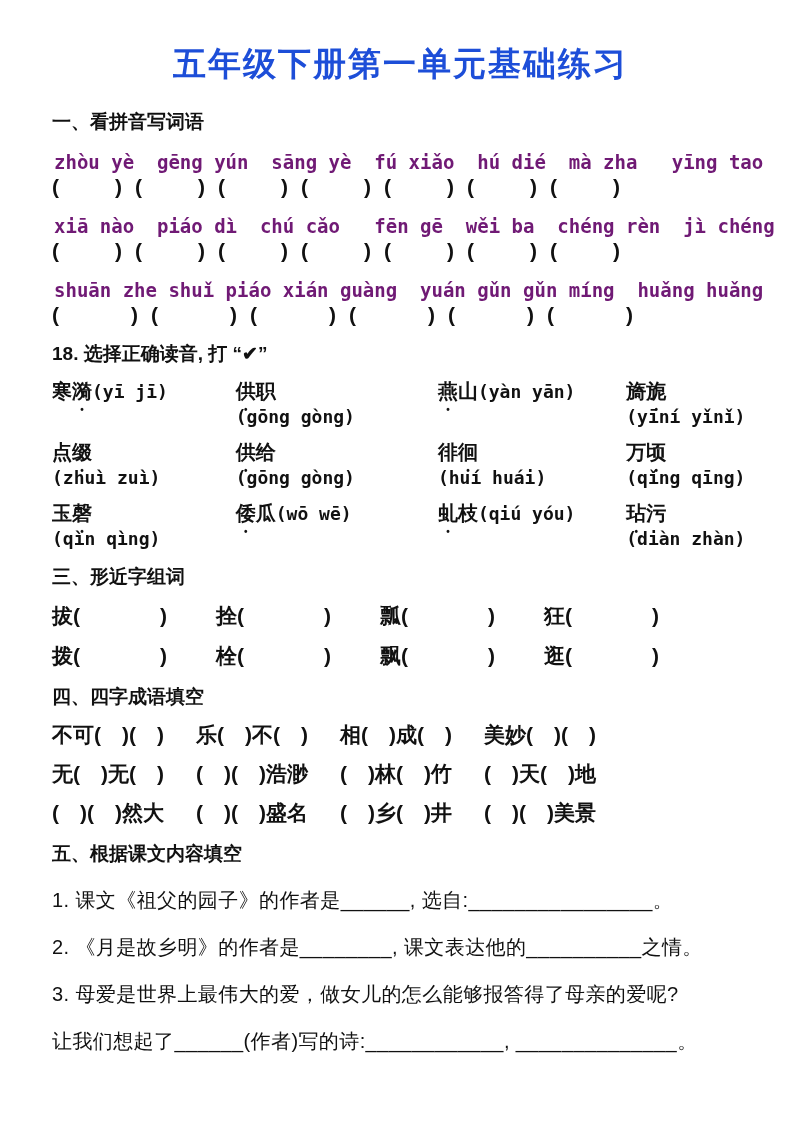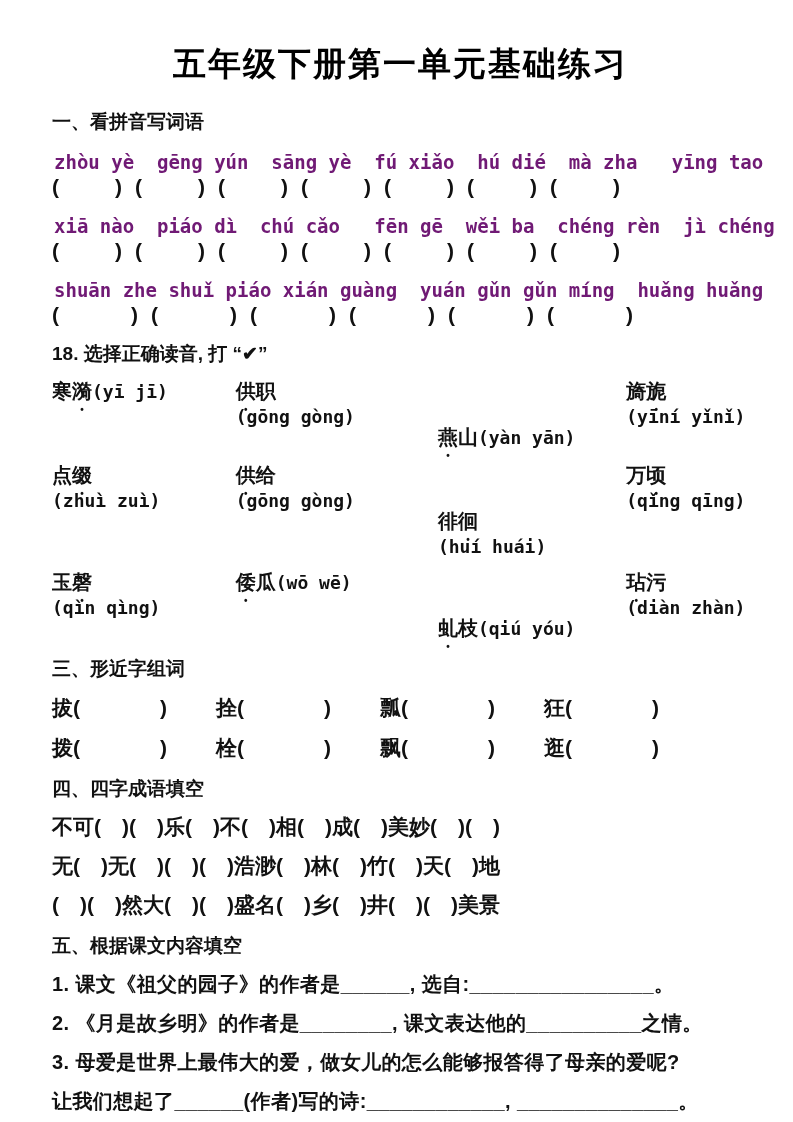--- a/index.html
+++ b/index.html
@@ -3,47 +3,47 @@
 <meta charset="utf-8">
 <style>
   html,body{margin:0;padding:0;background:#e8e8e8;}
   .page{
     width:793px;height:1122px;margin:0 auto;background:#ffffff;
     font-family:"Liberation Sans",sans-serif;color:#111;
     box-sizing:border-box;padding:36px 44px 0 52px;overflow:hidden;
   }
   .title{
     text-align:center;font-size:33px;font-weight:bold;letter-spacing:2px;
-    margin:6px 0 22px 0;color:#000000;
+    margin:6px 0 22px 0;color:#1d4ed8;
   }
   .sec-head{font-size:19px;font-weight:600;margin:14px 0 8px 0;}
   
   .pinyin-line{
     font-family:"DejaVu Sans Mono",monospace;font-size:19px;font-weight:600;
     white-space:pre;margin:16px 0 2px 2px;color:#701a75;
   }
   .paren-line{display:flex;font-size:21px;font-weight:600;margin:2px 0 8px 0;}
   .blank{margin-right:13px;}
   .blank .gap{display:inline-block;}
   
   .s2-row{display:flex;font-size:20px;font-weight:600;margin:11px 0;align-items:flex-start;gap:48px;}
   .s2-item:nth-child(1){width:176px;}
   .s2-item:nth-child(2){width:200px;}
-  .s2-item:nth-child(3){width:182px;margin-top:46px;}
+  .s2-item:nth-child(3){width:182px;}
   .s2-pinyin{font-family:"DejaVu Sans Mono",monospace;font-weight:600;font-size:18px;white-space:pre;}
   .dotchar{position:relative;display:inline-block;}
   .dotchar::after{content:"•";position:absolute;left:50%;bottom:-10px;transform:translateX(-50%);font-size:10px;line-height:1;}
   
   .s3-row{display:flex;font-size:21px;font-weight:600;margin:12px 0;}
   .s3-item{width:164px;}
   .s3-item .gap{display:inline-block;width:80px;}
   
-  .s4-row{display:flex;font-size:21px;font-weight:600;margin:11px 0;white-space:pre;}
+  .s4-row{display:flex;font-size:21px;font-weight:600;margin:11px 0;white-space:pre;column-gap:32px;}
   
-  .para{font-size:20px;font-weight:700;margin:12px 0;letter-spacing:0.4px;white-space:pre-wrap;}
+  .para{font-size:20px;font-weight:400;margin:20px 0;letter-spacing:0.4px;white-space:pre-wrap;}
 </style>
 </head>
 <body>
 
 <div class="page">
   <h1 class="title">五年级下册第一单元基础练习</h1>
 
   <section>
     <div class="sec-head">一、看拼音写词语</div>
     <div id="s1-rows">

